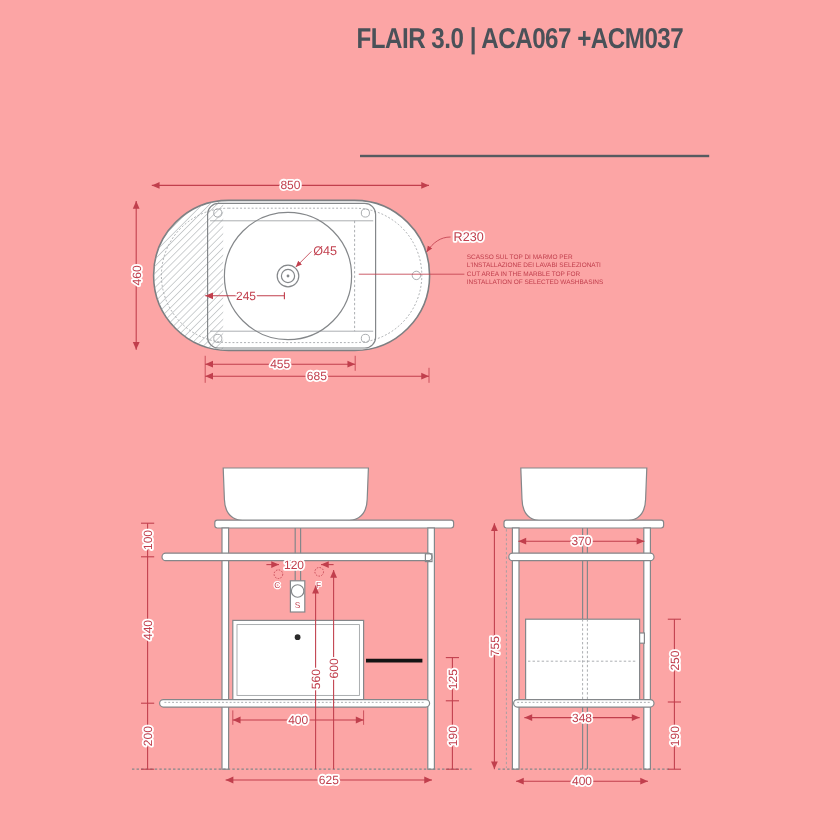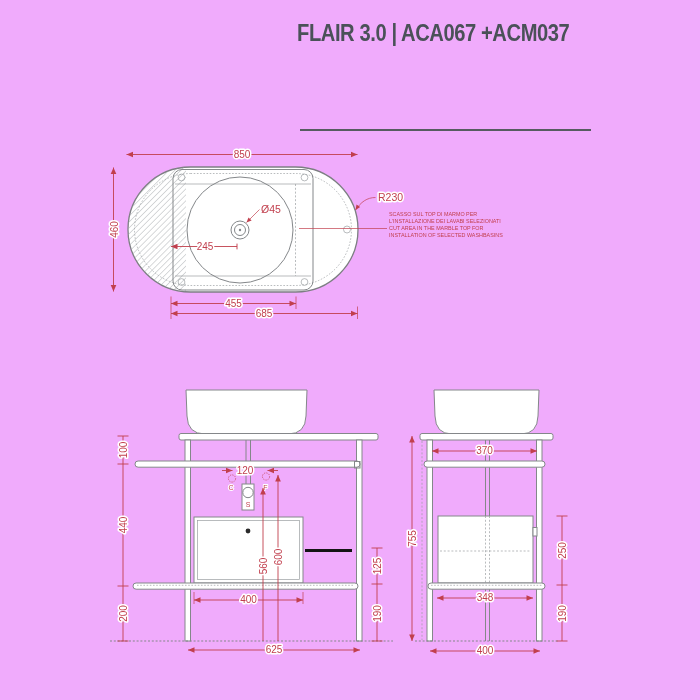--- a/index.html
+++ b/index.html
@@ -1,16 +1,16 @@
 <!DOCTYPE html>
 <html><head>
 <meta charset="utf-8">
 <style>
   html,body{margin:0;padding:0;background:#fff}
-  .stage{position:relative;width:700px;height:700px;background:#f0abfc;overflow:hidden;font-family:"Liberation Sans",sans-serif}
+  .stage{position:relative;width:700px;height:700px;background:#fca5a5;overflow:hidden;font-family:"Liberation Sans",sans-serif}
   .title{position:absolute;left:297px;top:19px;font-weight:bold;font-size:24px;line-height:1.2;color:#4a5158;
          letter-spacing:-.5px;transform:scaleX(.84);transform-origin:0 50%;white-space:nowrap}
   .rule{position:absolute;left:300px;top:129px;width:291px;height:2px;background:#565b60}
   svg{position:absolute;left:0;top:0}
   .ln{stroke:#84878a;stroke-width:1;fill:none}
   .lb{stroke:#7c7f82;stroke-width:1.3;fill:#fff}
   .lf{stroke:#84878a;stroke-width:1;fill:#fff}
   .tn{stroke:#9b9fa2;stroke-width:.7;fill:none}
   .rd{stroke:#c13f4d;stroke-width:.9;fill:none}
   .rt{stroke:#c13f4d;stroke-width:.7;fill:none}

